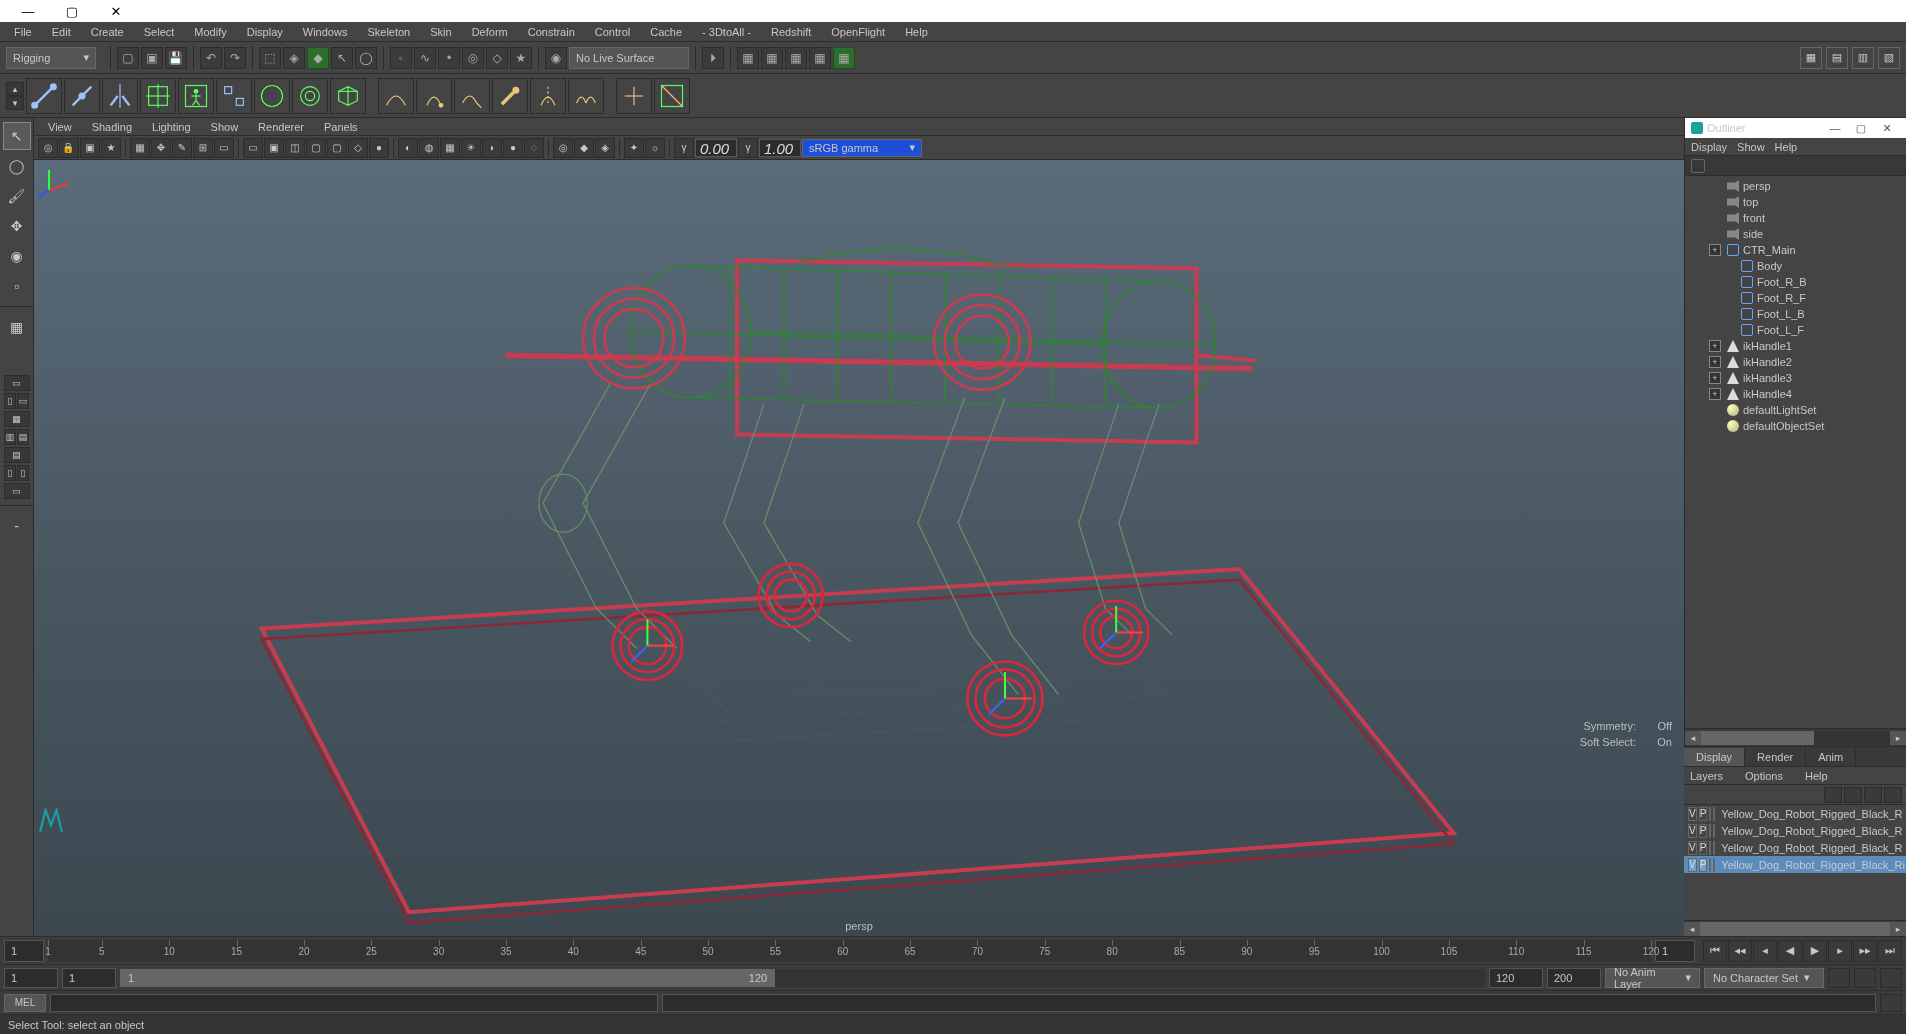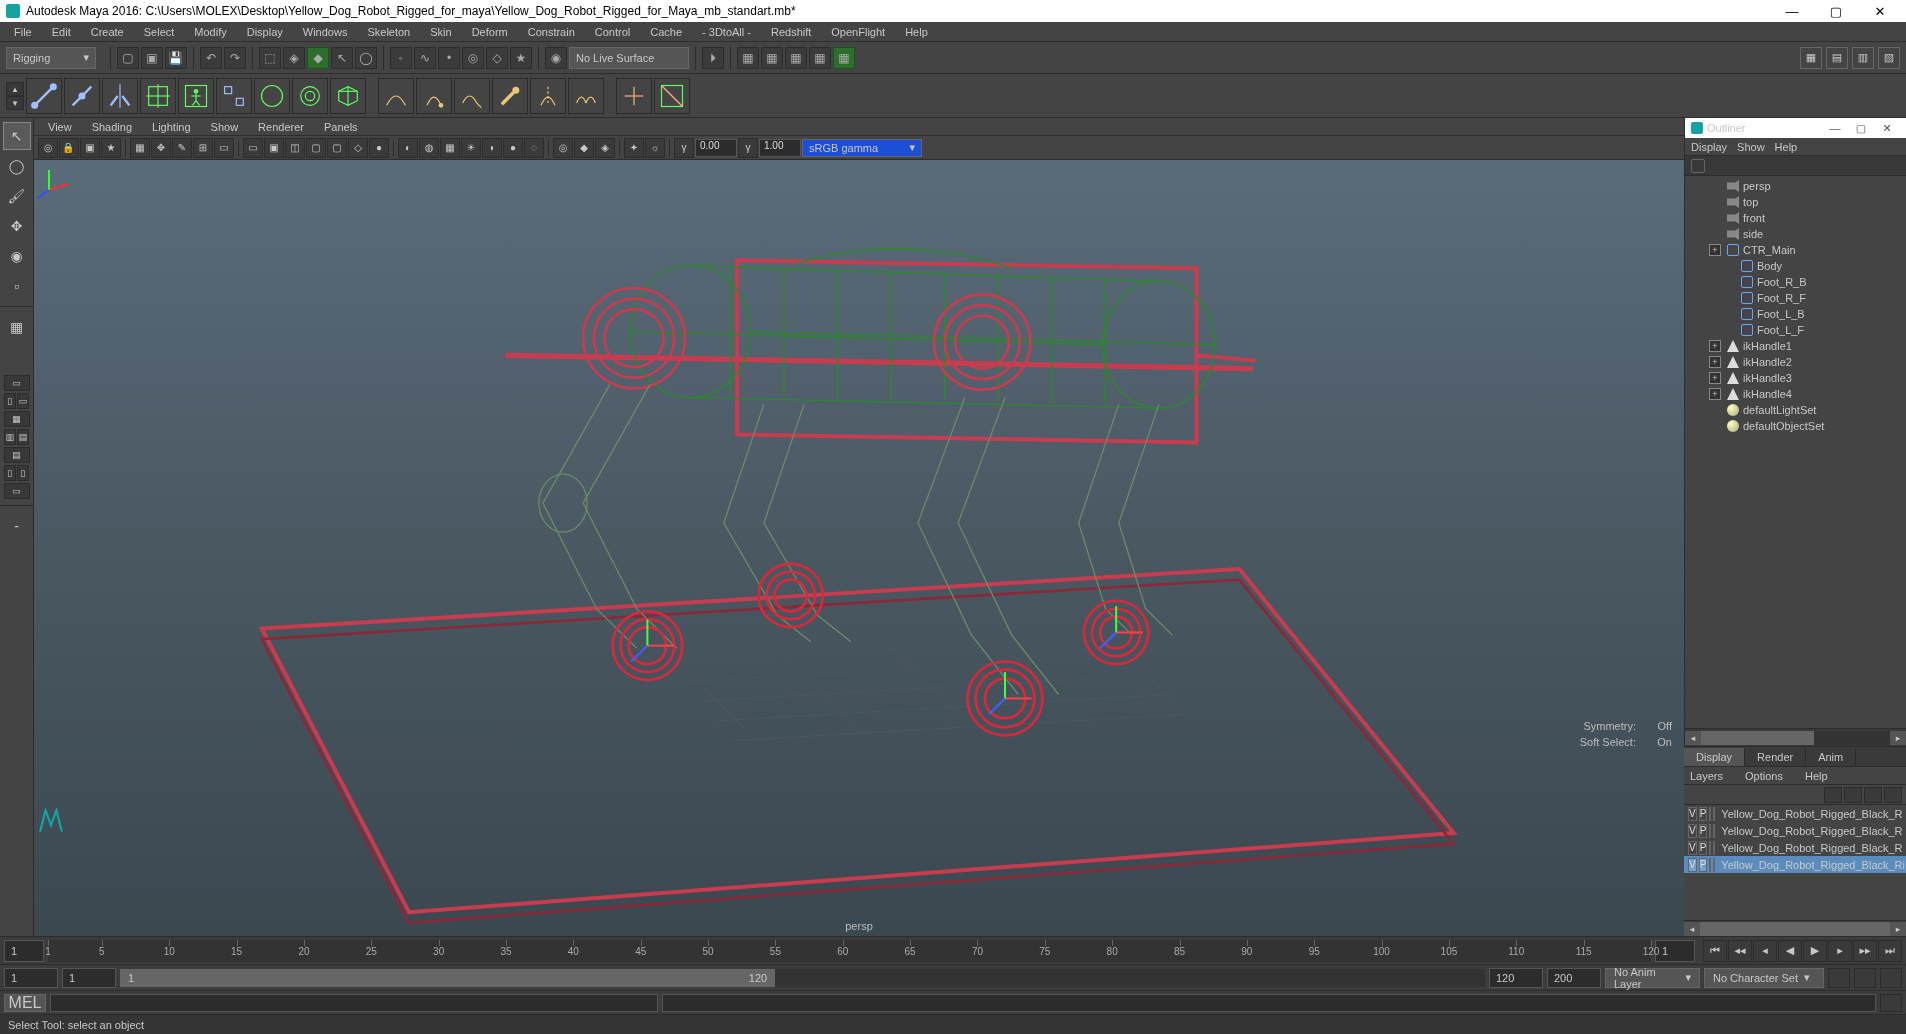--- a/index.html
+++ b/index.html
@@ -30,21 +30,21 @@
 .toolbox-l .tool { width:28px; height:28px; border:1px solid transparent; display:flex; align-items:center; justify-content:center; font-size:14px; }
 .toolbox-l .tool.sel { background:#5a5a5a; border:1px solid #888; }
 .toolbox-l .sep { width:100%; height:1px; background:#2c2c2c; margin:4px 0; }
 .toolbox-l .small { width:26px; height:16px; border:1px solid #2c2c2c; background:#383838; font-size:9px; display:flex; align-items:center; justify-content:center;}
 .vpwrap { flex: 1; display: flex; flex-direction: column; position: relative; }
 .vpmenu { height: 18px; background: #444444; border-bottom:1px solid #2c2c2c; display:flex; align-items:center; padding:0 6px; gap:4px;}
 .vpmenu .item { padding:1px 8px; font-size:11px; }
 .vpbar { height: 24px; background:#444444; border-bottom:1px solid #2c2c2c; display:flex; align-items:center; padding:0 4px; gap:1px;}
 .vpbar .ic2 { width:20px; height:20px; border:1px solid #2c2c2c; background:#3a3a3a; display:flex; align-items:center; justify-content:center; font-size:10px;}
 .vpbar .sep { width:1px; height:18px; background:#2c2c2c; margin:0 3px; }
-.vpbar .numfield { width:42px; height:18px; background:#2c2c2c; border:1px solid #555; color:#ddd; padding:0 4px; font-size:10px; }
+.vpbar .numfield { width:42px; height:18px; background:#2c2c2c; border:1px solid #555; color:#ddd; padding:0 4px; font-size:15px;font-style:italic; }
 .vpbar .cmdd { width:120px; height:18px; background:#1d4ed8; border:1px solid #666; padding:0 6px; display:flex; align-items:center; justify-content:space-between; font-size:10px;}
 .viewport { flex:1; background: linear-gradient(to bottom, #5a6b7a 0%, #4a5862 50%, #3b4850 100%); position:relative; overflow:hidden;}
 .viewport svg { position:absolute; inset:0; width:100%; height:100%; }
 .vp-overlays { position:absolute; inset:0; pointer-events:none; }
 .symtext { position:absolute; right:12px; font-size:11px; color:#bdbdbd; }
 .camname { position:absolute; bottom:4px; left:50%; transform:translateX(-50%); font-size:11px; color:#bdbdbd; }
 .axisgizmo { position:absolute; left:20px; bottom:16px; }
 .outliner { width: 222px; background:#444444; display:flex; flex-direction:column; border-left:1px solid #2c2c2c;}
 .ol-title { height:20px; background:#fff; display:flex; align-items:center; justify-content:space-between; padding:0 6px;}
 .ol-title .lft { display:flex; align-items:center; gap:4px; color:#000; font-size:11px;}
@@ -94,35 +94,31 @@
 .timeslider .ticklbl { position:absolute; top:6px; font-size:10px; color:#aaa; transform: translateX(-50%); }
 .timeslider .playbtns { display:flex; gap:1px; margin:0 4px; }
 .timeslider .pbtn { width:24px; height:22px; background:#3a3a3a; border:1px solid #2c2c2c; display:flex; align-items:center; justify-content:center; font-size:11px; }
 .rangeslider { height:26px; background:#3c3c3c; border-top:1px solid #2c2c2c; display:flex; align-items:center; gap:4px; padding:0 4px;}
 .rangeslider .fld { width:54px; height:20px; background:#2c2c2c; border:1px solid #555; display:flex; align-items:center; padding:0 6px; font-size:11px; }
 .rangeslider .rtrack { flex:1; height:18px; background:#333; position:relative; }
 .rangeslider .rthumb { position:absolute; left:0; top:0; height:100%; width:48%; background:#666; display:flex; align-items:center; justify-content:space-between; padding:0 8px; font-size:10px;}
 .rangeslider .ddw { height:20px; background:#555; border:1px solid #666; display:flex; align-items:center; padding:0 8px; font-size:11px; gap:6px;}
 .rangeslider .icbtn { width:22px; height:20px; background:#3a3a3a; border:1px solid #2c2c2c; }
 .cmdline { height:24px; background:#3c3c3c; border-top:1px solid #2c2c2c; display:flex; align-items:center; gap:4px; padding:0 4px;}
-.cmdline .lang { width:42px; height:18px; background:#555; border:1px solid #666; display:flex; align-items:center; justify-content:center; font-size:16px;}
+.cmdline .lang { width:42px; height:18px; background:#555; border:1px solid #666; display:flex; align-items:center; justify-content:center; font-size:10px;}
 .cmdline .inp { flex:1; height:18px; background:#2c2c2c; border:1px solid #555; }
 .cmdline .output { flex:2; height:18px; background:#2c2c2c; border:1px solid #555; }
 .cmdline .btn { width:22px; height:18px; background:#3a3a3a; border:1px solid #2c2c2c; }
 .help { height:20px; background:#353535; border-top:1px solid #2c2c2c; display:flex; align-items:center; padding:0 8px; font-size:11px; color:#aaa;}
 .mayalogo { position:absolute; left:4px; bottom:102px; width:26px; height:26px; }
 </style>
 </head>
 <body>
 
 <div class="titlebar">
-  <div class="left">
-    <div class="logo"></div>
-    <span>Autodesk Maya 2016: C:\Users\MOLEX\Desktop\Yellow_Dog_Robot_Rigged_for_maya\Yellow_Dog_Robot_Rigged_for_Maya_mb_standart.mb*</span>
-  </div>
   <div class="right">
     <div class="winbtn">—</div>
     <div class="winbtn">▢</div>
     <div class="winbtn">✕</div>
   </div>
 </div>
 
 <div class="menubar" id="menubar">
     <div class="item">File</div>
     <div class="item">Edit</div>

